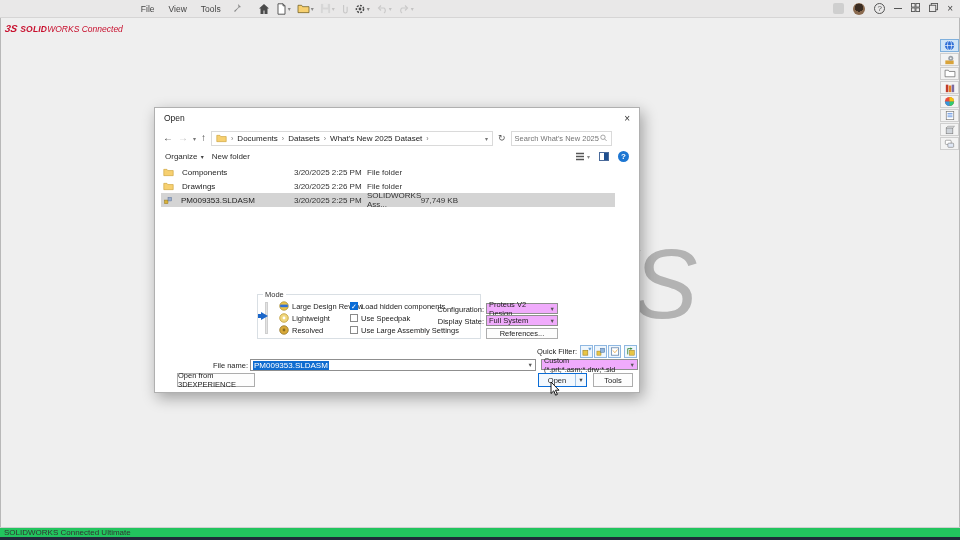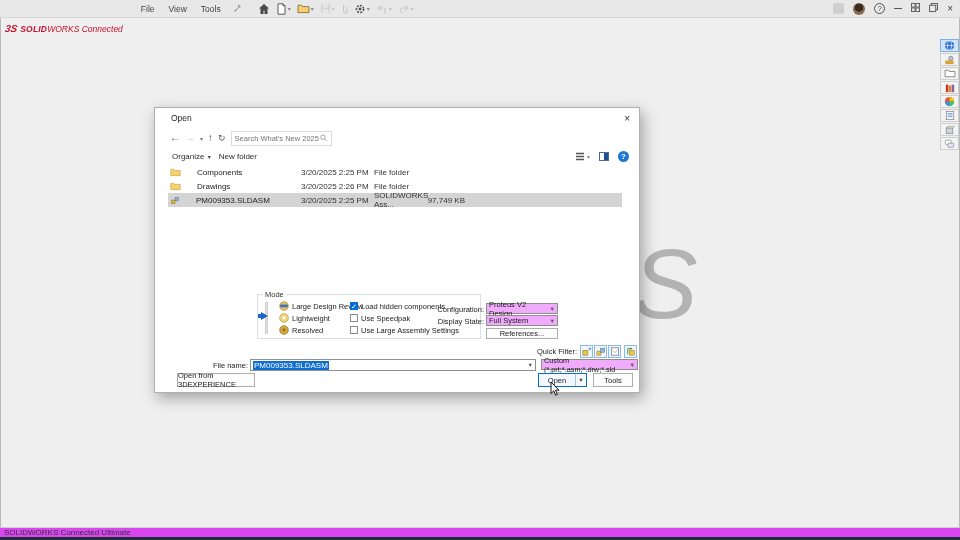--- a/index.html
+++ b/index.html
@@ -29,21 +29,21 @@
   
   .taskpane { position:absolute; top:39px; right:1px; display:flex; flex-direction:column; gap:1px; }
   .tp-icon { width:19px; height:13px; background:#f3f3f3; border:1px solid #cfcfcf; display:flex; align-items:center; justify-content:center; }
   .tp-icon.active { background:#cfe4f7; border-color:#7fb0dd; }
   .tp-icon svg { display:block; }
 
   
   .watermark { position:absolute; left:572px; top:228px; font-size:98px; font-style:italic; color:#9f9f9f; letter-spacing:-5px; z-index:1; opacity:.75; }
 
   
-  .dialog { position:absolute; left:154px; top:107px; width:486px; height:286px; background:#fff; border:1px solid #b0b0b0; box-shadow:3px 5px 14px rgba(0,0,0,.33); z-index:5; font-size:8px; color:#1c1c1c;padding-left:7px; }
+  .dialog { position:absolute; left:154px; top:107px; width:486px; height:286px; background:#fff; border:1px solid #b0b0b0; box-shadow:3px 5px 14px rgba(0,0,0,.33); z-index:5; font-size:8px; color:#1c1c1c; }
   .dlg-title { height:20px; display:flex; align-items:center; padding:0 9px; font-size:8.5px; }
   .dlg-close { margin-left:auto; font-size:10px; color:#333; }
 
   .nav-row { display:flex; align-items:center; height:20px; padding:0 8px; gap:5px; }
   .nav-arrow { font-size:10px; color:#3c3c3c; line-height:1; }
   .nav-arrow.dis { color:#c2c2c2; }
   .nav-chev { font-size:6px; color:#777; }
   .addrbar { display:flex; align-items:center; width:282px; height:15px; border:1px solid #dadada; background:#fff; padding:0 4px; gap:3px; font-size:8px; color:#222; }
   .crumb { white-space:nowrap; }
   .crumb-sep { color:#777; font-size:7px; padding:0 1px; }
@@ -64,21 +64,21 @@
   .cols { display:flex; height:13px; align-items:center; margin-left:6px; width:454px; font-size:8px; color:#444; border-bottom:1px solid #f0f0f0; position:relative; }
   .col-name { width:129px; padding-left:16px; position:relative; }
   .col-date { width:73px; border-left:1px solid #e7e7e7; padding-left:4px; }
   .col-type { width:57px; border-left:1px solid #e7e7e7; padding-left:4px; }
   .col-size { width:41px; border-left:1px solid #e7e7e7; text-align:right; padding-right:3px; }
   .sort-caret { position:absolute; top:-2px; left:62px; font-size:6px; color:#888; }
 
   .filelist { margin-left:6px; width:454px; }
   .file-row { display:flex; height:14px; align-items:center; font-size:8px; color:#1c1c1c; }
   .file-row.selected { background:#d4d4d4; }
-  .cell-name { width:129px; display:flex; align-items:center; gap:16px; padding-left:2px; }
+  .cell-name { width:129px; display:flex; align-items:center; gap:8px; padding-left:2px; }
   .cell-name svg { flex:0 0 auto; }
   .cell-date { width:73px; padding-left:4px; color:#333; }
   .cell-type { width:57px; padding-left:4px; color:#333; }
   .cell-size { width:41px; text-align:right; padding-right:3px; color:#333; }
 
   
   .modebox { position:absolute; left:102px; top:186px; width:224px; height:45px; border:1px solid #d9dfe4; }
   .modebox .grp-label { position:absolute; top:-5px; left:5px; background:#fff; padding:0 2px; font-size:7.5px; color:#333; }
   .slider { position:absolute; left:7px; top:7px; width:3px; height:32px; background:#e3e3e3; border:1px solid #cfcfcf; }
   .slider-arrow { position:absolute; left:3px; top:17px; width:0; height:0; border-top:4px solid transparent; border-bottom:4px solid transparent; border-left:7px solid #1b66c9; }
@@ -105,21 +105,21 @@
   .fn-caret { margin-left:auto; font-size:5.5px; color:#555; }
   .ft-combo { left:386px; top:251px; width:97px; font-size:7.3px; }
 
   .btn-3dx { left:22px; top:265px; width:78px; height:14px; }
   .open-split { position:absolute; left:383px; top:265px; width:49px; height:14px; border:1px solid #0a6cd6; background:#f2f8fe; display:flex; }
   .open-main { flex:1; display:flex; align-items:center; justify-content:center; font-size:7.5px; color:#1c1c1c; }
   .open-drop { width:11px; border-left:1px solid #9cc3e8; display:flex; align-items:center; justify-content:center; font-size:5.5px; color:#444; }
   .btn-cancel { left:438px; top:265px; width:40px; height:14px; }
 
   
-  .statusbar { position:absolute; left:0; right:0; top:527px; height:10px; background:#d946ef; border-top:1px solid #cfcfcf; display:flex; align-items:center; padding-left:4px; font-size:8px; color:#333; }
+  .statusbar { position:absolute; left:0; right:0; top:527px; height:10px; background:#22c55e; border-top:1px solid #cfcfcf; display:flex; align-items:center; padding-left:4px; font-size:8px; color:#333; }
   .navybar { position:absolute; left:0; right:0; top:537px; height:3px; background:#1f2b38; }
 
   
   .cursor { position:absolute; left:550px; top:381px; z-index:9; }
 </style>
 </head>
 <body>
 
 <div id="screen">
 
@@ -279,20 +279,35 @@
     <div class="dlg-title">
       <span>Open</span>
       <span class="dlg-close">×</span>
     </div>
 
     <div class="nav-row">
       <span class="nav-arrow">←</span>
       <span class="nav-arrow dis">→</span>
       <span class="nav-chev">▾</span>
       <span class="nav-arrow">↑</span>
+      <div class="addrbar">
+        <svg width="11" height="9" viewBox="0 0 14 11">
+            <path d="M1 1.5h4l1 1.5h7v6.5H1z" fill="#f7d070" stroke="#caa23c" stroke-width=".8"></path>
+          </svg>
+        <span class="crumb-sep">›</span>
+        <span class="crumb">Documents</span>
+        <span class="crumb-sep">›</span>
+        <span class="crumb">Datasets</span>
+        <span class="crumb-sep">›</span>
+        <span class="crumb">What's New 2025 Dataset</span>
+        <span class="crumb-sep">›</span>
+        <span class="addr-end">
+          <span>▾</span>
+        </span>
+      </div>
       <span class="refresh">↻</span>
       <div class="searchbox">
         <input placeholder="Search What's New 2025 Da..." style="">
         <svg width="8" height="8" viewBox="0 0 10 10">
             <circle cx="4" cy="4" r="3" fill="none" stroke="#888"></circle>
             <path d="M6.2 6.2L9 9" stroke="#888"></path>
           </svg>
       </div>
     </div>
 

